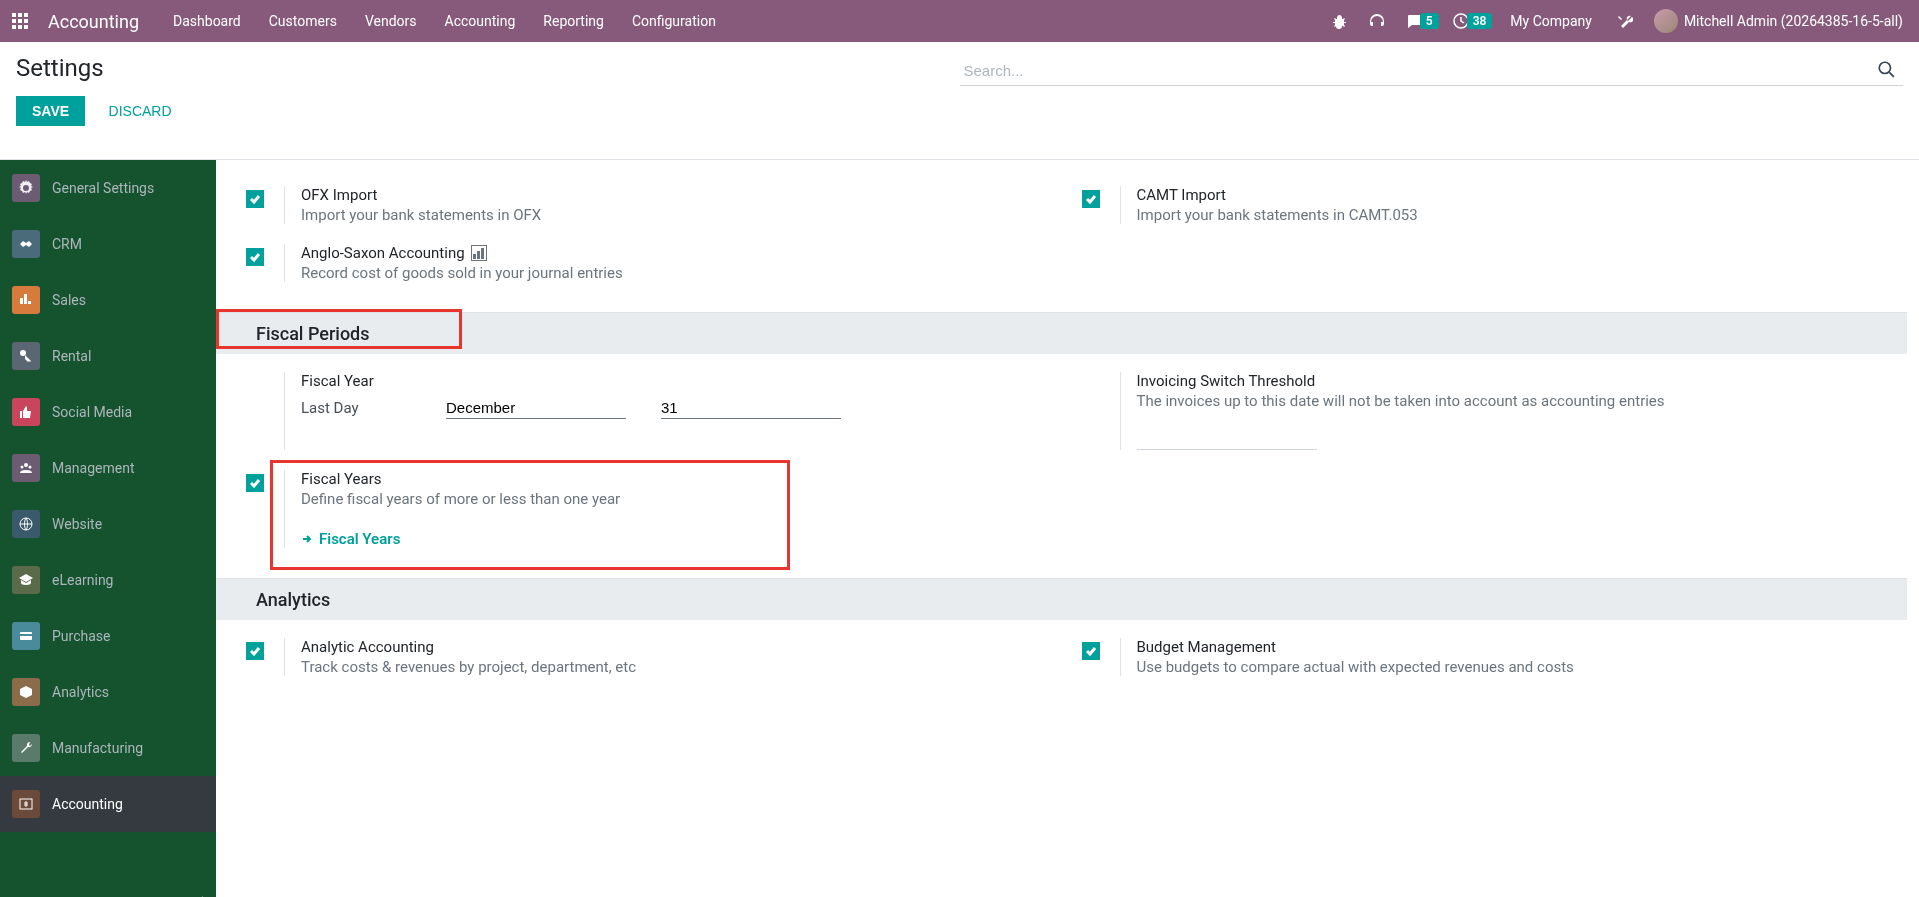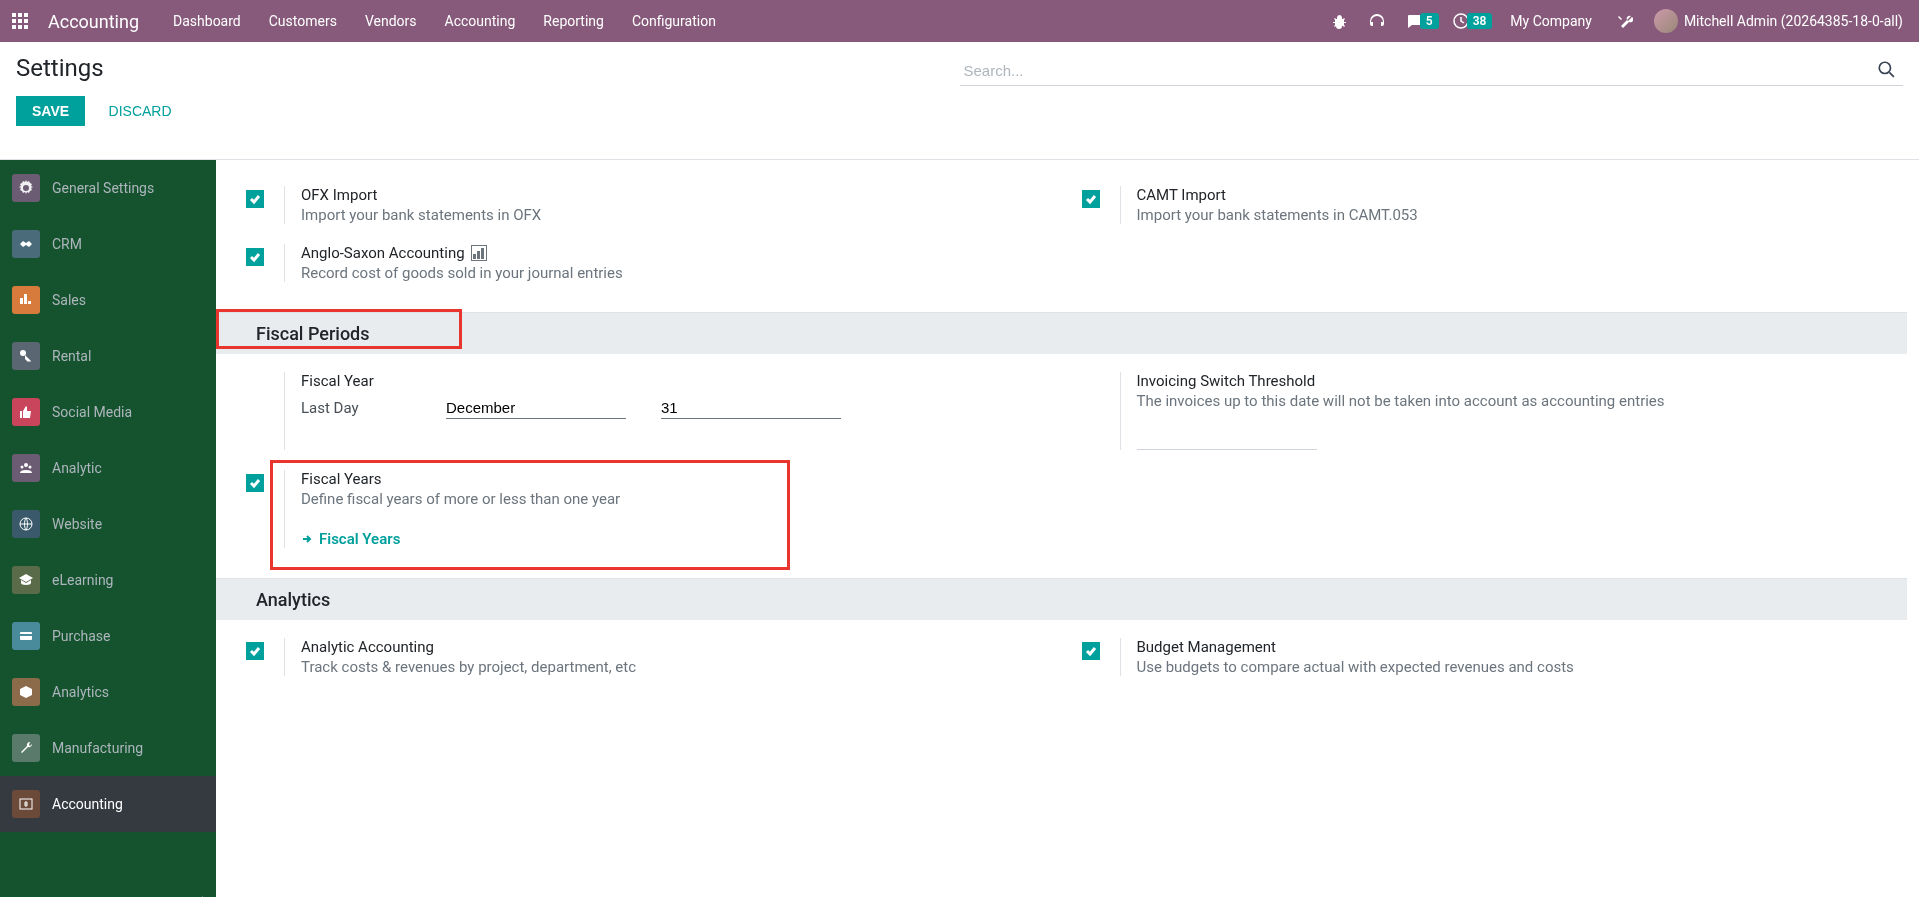--- a/index.html
+++ b/index.html
@@ -129,21 +129,21 @@
       <span class="badge-clock">38</span>
     </div>
     <div class="nav-text">My Company</div>
     <div class="nav-icon">
       <svg width="16" height="16" viewBox="0 0 16 16" fill="#c7b8c1">
           <path d="M13 2l1 1-4 4 1 1 4-4 1 1a3 3 0 01-4 4l-6 6-2-2 6-6a3 3 0 014-4zM2 3l3 3-1 1-3-3z"></path>
         </svg>
     </div>
     <div class="user-block">
       <span class="avatar"></span>
-      <span>Mitchell Admin (20264385-18-0-all)</span>
+      <span>Mitchell Admin (20264385-16-5-all)</span>
     </div>
   </div>
 </div>
 
 <div class="control">
   <div class="control-left">
     <div class="page-title">Settings</div>
     <button class="btn-save">SAVE</button>
     <button class="btn-discard">DISCARD</button>
   </div>
@@ -206,21 +206,21 @@
     </div>
     <div class="sidebar-item">
       <div class="sidebar-icon" style="background:#6b5b73">
           <svg width="16" height="16" viewBox="0 0 16 16" fill="#fff">
             <circle cx="8" cy="5" r="2"></circle>
             <circle cx="4" cy="7" r="1.5"></circle>
             <circle cx="12" cy="7" r="1.5"></circle>
             <path d="M2 13c0-2 2-3 6-3s6 1 6 3z"></path>
           </svg>
         </div>
-      <span>Analytic</span>
+      <span>Management</span>
     </div>
     <div class="sidebar-item">
       <div class="sidebar-icon" style="background:#3a5a6b">
           <svg width="16" height="16" viewBox="0 0 16 16" fill="none" stroke="#fff" stroke-width="1">
             <circle cx="8" cy="8" r="6"></circle>
             <path d="M2 8h12M8 2c2 3 2 9 0 12M8 2c-2 3-2 9 0 12"></path>
           </svg>
         </div>
       <span>Website</span>
     </div>

